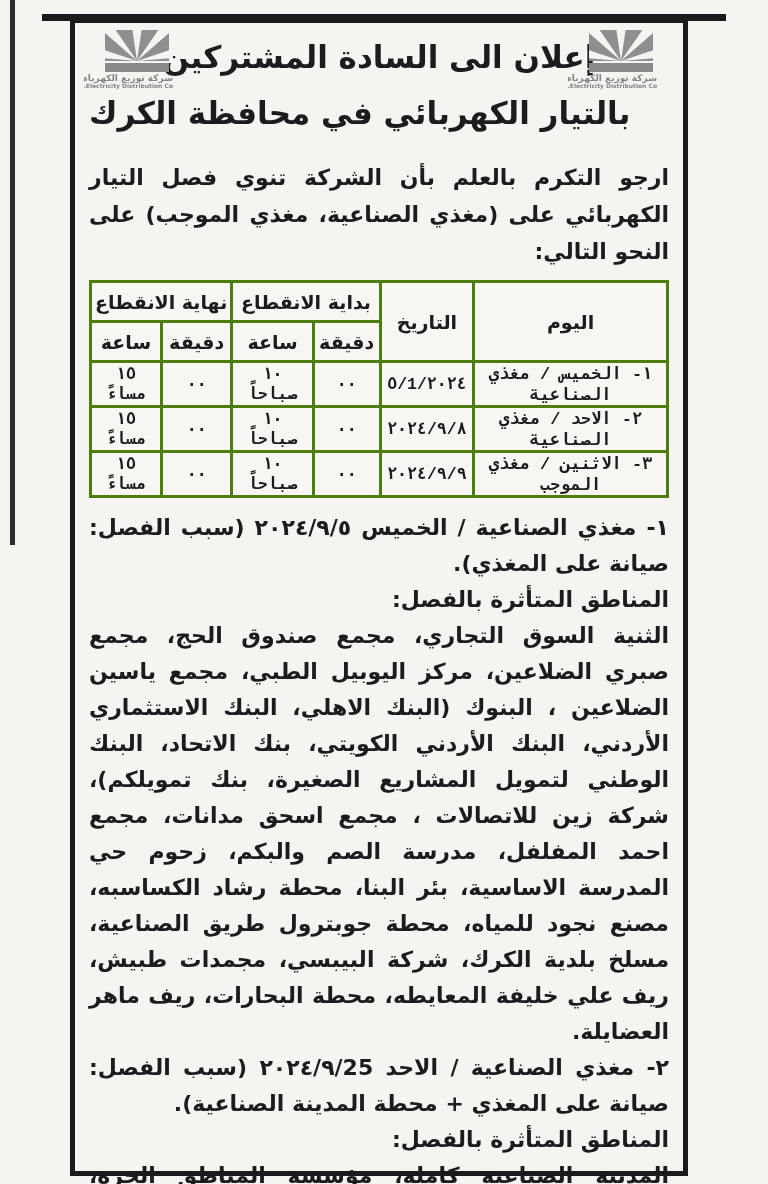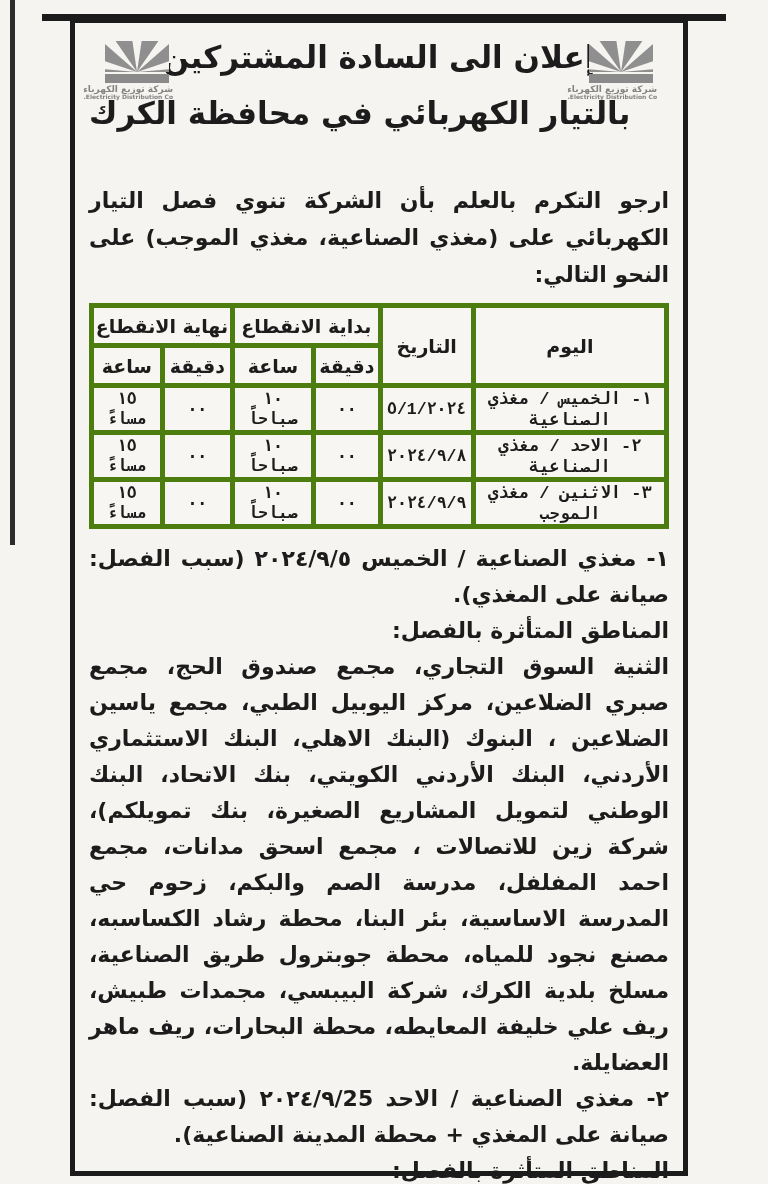--- a/index.html
+++ b/index.html
@@ -28,52 +28,52 @@
     left: 70px; top: 18px;
     width: 618px; height: 1158px;
     border: 5px solid #1b1b1b;
     background: #f6f4f0;
     padding: 6px 14px 10px 14px;
     direction: rtl;
   }
   
   .header { position: relative; height: 130px; }
   .logo {
-    position: absolute; top: 12px;
+    position: absolute; top: 1px;
     width: 72px; text-align: left;
     color: #848484; line-height: 1.15;
   }
   .logo-right { right: 12px; }
   .logo-left  { left: 12px; }
   .logo svg { display: block; margin: 0 auto 1px auto; }
   .logo .ar { font-size: 9px;  font-weight: bold; white-space: nowrap; }
   .logo .en { font-size: 6px;  font-weight: bold; white-space: nowrap; }
   .title-1 {
     text-align: center; font-weight: bold;
     font-size: 31px; padding-top: 10px;
   }
   .title-2 {
     text-align: left; font-weight: bold;
     font-size: 31px; margin-top: 20px;
   }
   
   .intro {
     font-size: 22px; font-weight: bold;
     line-height: 37px; text-align: justify;
-    margin-top: 23px;
+    margin-top: 0;
   }
   
   table.outage-table {
     width: 100%;
     border-collapse: collapse;
     margin-top: 10px;
     direction: rtl;
   }
   .outage-table th, .outage-table td {
-    border: 5px solid #4d7c0f;
+    border: 3px solid #4d7c0f;
     text-align: center; vertical-align: middle;
     font-weight: bold;
     background: #f8f6f3;
   }
   .outage-table thead th { font-size: 19px; height: 40px; }
   .outage-table tbody td { font-size: 16.5px; height: 43px; font-family: Liberation Mono, monospace; }
   .outage-table td.c-day { font-size: 17px; }
   
   .sections { margin-top: 12px; font-size: 22px; font-weight: bold; line-height: 36px; }
   .sections p { text-align: justify; }

